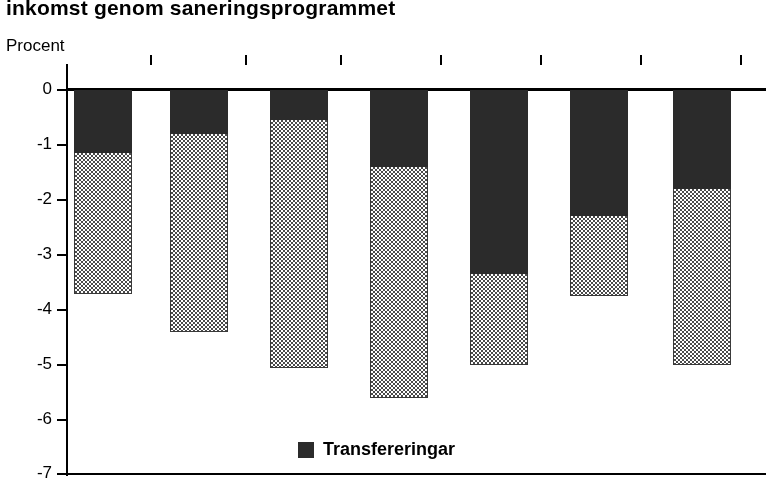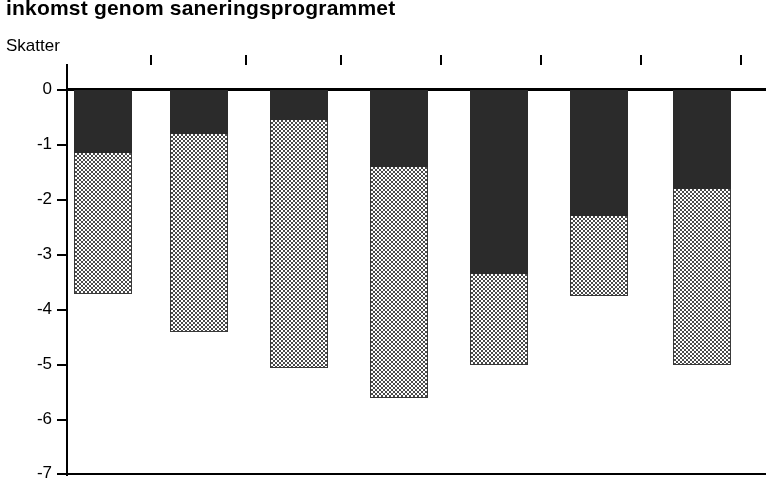--- a/index.html
+++ b/index.html
@@ -172,21 +172,21 @@
   .legend-label {
     white-space: nowrap;
   }
 </style>
 </head>
 <body>
 
 <div id="chart-root">
 
   <div id="chart-title">inkomst genom saneringsprogrammet</div>
-  <div id="y-axis-unit">Skatter</div>
+  <div id="y-axis-unit">Procent</div>
 
   <div id="plot-area">
     <div id="y-axis-line"></div>
     <div id="zero-line"></div>
     <div id="bottom-line"></div>
 
     <div class="tick-mark" style="top:25px;"></div>
     <div class="tick-label" style="top:16px;">0</div>
 
     <div class="tick-mark" style="top:80px;"></div>
@@ -247,16 +247,20 @@
       <div class="seg seg-transfer" style="top:0px;   height:126px;"></div>
       <div class="seg seg-tax" style="top:126px; height:80px;"></div>
     </div>
 
     <div class="bar-group" style="left:607px; width:58px;">
       <div class="seg seg-transfer" style="top:0px;  height:99px;"></div>
       <div class="seg seg-tax" style="top:99px; height:176px;"></div>
     </div>
 
     <div id="legend">
+      <div class="legend-entry">
+        <span class="legend-swatch transfer"></span>
+        <span class="legend-label">Transfereringar</span>
+      </div>
     </div>
 
   </div>
 </div>
 
 </body></html>

